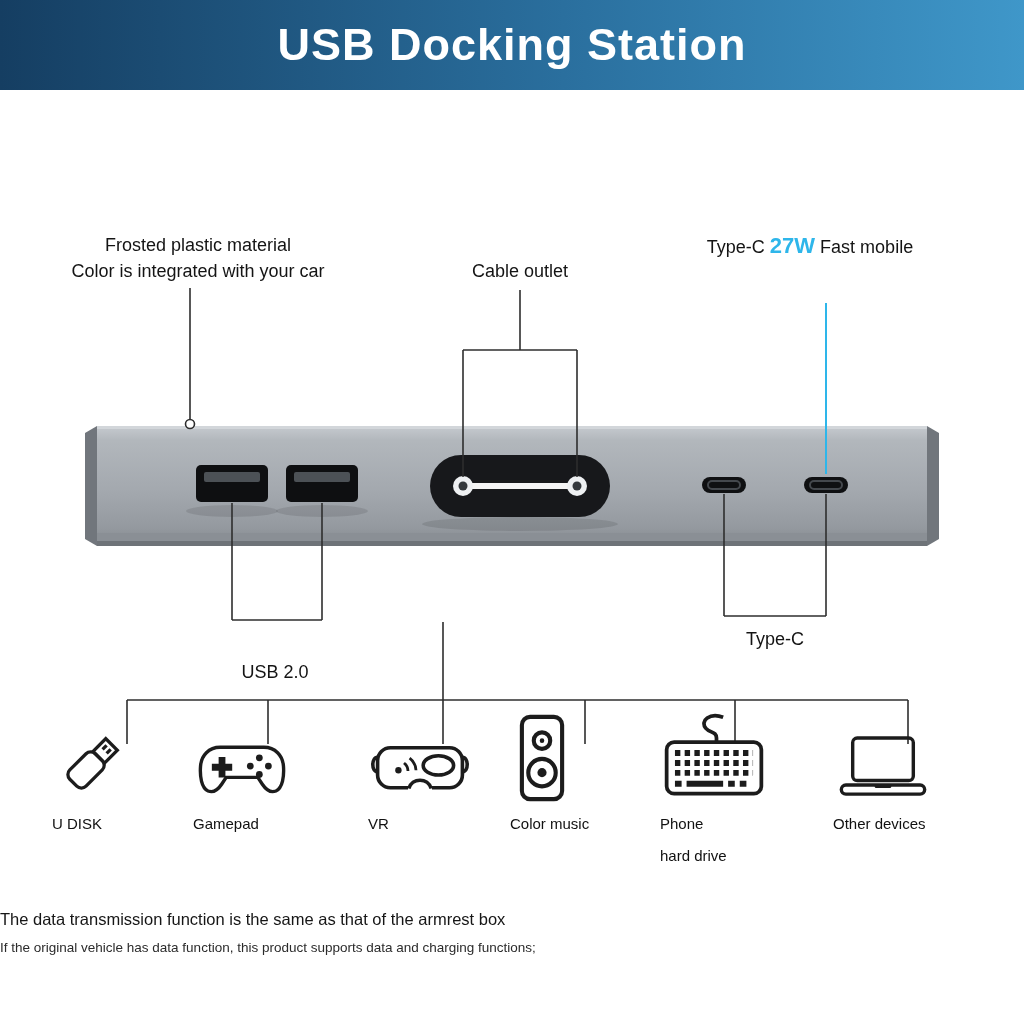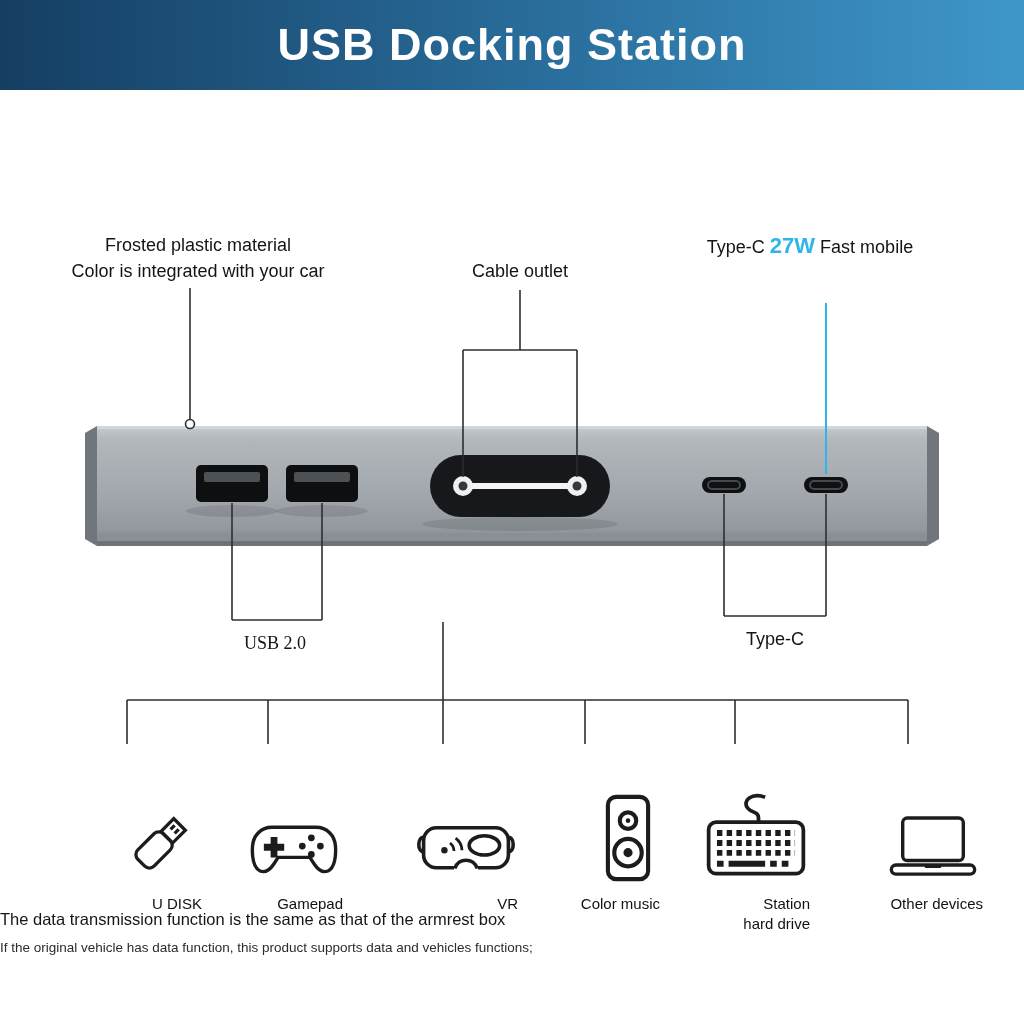--- a/index.html
+++ b/index.html
@@ -13,24 +13,24 @@
   .banner h1 { color:#ffffff; font-size:45px; font-weight:bold; letter-spacing:1px; }
 
   .scene { position:absolute; top:0; left:0; width:1024px; height:1024px; }
   .accent-line { stroke:var(--accent,#2eb6ea); }
 
   .note { position:absolute; text-align:center; font-size:18px; line-height:26px; color:#141414; }
   .note-frosted { left:38px; top:232px; width:320px; }
   .note-cable   { left:430px; top:258px; width:180px; }
   .note-charge  { left:655px; top:232px; width:310px; line-height:27px; }
   .wattage { color:var(--accent,#2eb6ea); font-weight:bold; font-size:22px; }
-  .note-usb   { left:210px; top:630px; width:130px;font-family:Liberation Serif, serif; }
+  .note-usb   { left:210px; top:659px; width:130px; }
   .note-typec { left:710px; top:626px; width:130px; }
 
-  .dev-col { position:absolute; top:784px; width:150px; display:flex; flex-direction:column; align-items:flex-end; }
+  .dev-col { position:absolute; top:704px; width:150px; display:flex; flex-direction:column; align-items:flex-start; }
   .dev-icon { height:100px; display:flex; align-items:flex-end; justify-content:center; }
   .dev-label { margin-top:10px; font-size:15px; color:#111; text-align:center; line-height:20px; }
 
   .footer { position:absolute; top:910px; left:0; width:1024px; }
   .footer .f1 { font-size:16.5px; color:#161616; margin-bottom:9px; }
   .footer .f2 { font-size:13.5px; color:#2b2b2b; line-height:20px; }
 </style>
 </head>
 <body>
 
@@ -212,35 +212,35 @@
         <g stroke="#1c1c1c" stroke-width="4.5" fill="none">
           <path d="M76 6 c-16 -6 -28 4 -21 13 c5 6 13 4 13 12 v5"></path>
           <rect x="8" y="36" width="114" height="62" rx="9"></rect>
           <line x1="18" y1="49" x2="112" y2="49" stroke-width="7" stroke-dasharray="6.5 5.2"></line>
           <line x1="18" y1="61" x2="112" y2="61" stroke-width="7" stroke-dasharray="6.5 5.2"></line>
           <line x1="18" y1="73" x2="112" y2="73" stroke-width="7" stroke-dasharray="6.5 5.2"></line>
           <line x1="18" y1="86" x2="112" y2="86" stroke-width="7" stroke-dasharray="8 6 44 6 8 6 8 60"></line>
         </g>
       </svg>
     </div>
-    <div class="dev-label">Station</div>
-    <div class="dev-label" style="margin-top:0">hard drive</div>
+    <div class="dev-label">Phone</div>
+    <div class="dev-label" style="margin-top:12px">hard drive</div>
   </div>
 
   <div class="dev-col" style="left:833px">
     <div class="dev-icon">
       <svg width="100" height="72" viewBox="0 0 130 95">
         <g stroke="#1c1c1c" stroke-width="4.5" fill="none">
           <rect x="25" y="8" width="80" height="56" rx="6"></rect>
           <rect x="10" y="70" width="110" height="12" rx="6"></rect>
           <rect x="54" y="70" width="22" height="4" rx="2" fill="#1c1c1c" stroke="none"></rect>
         </g>
       </svg>
     </div>
     <div class="dev-label">Other devices</div>
   </div>
 
   <footer class="footer">
     <div class="f1">The data transmission function is the same as that of the armrest box</div>
-    <div class="f2">If the original vehicle has data function, this product supports data and vehicles functions;</div>
+    <div class="f2">If the original vehicle has data function, this product supports data and charging functions;</div>
   </footer>
 
 </div>
 
 </body></html>

